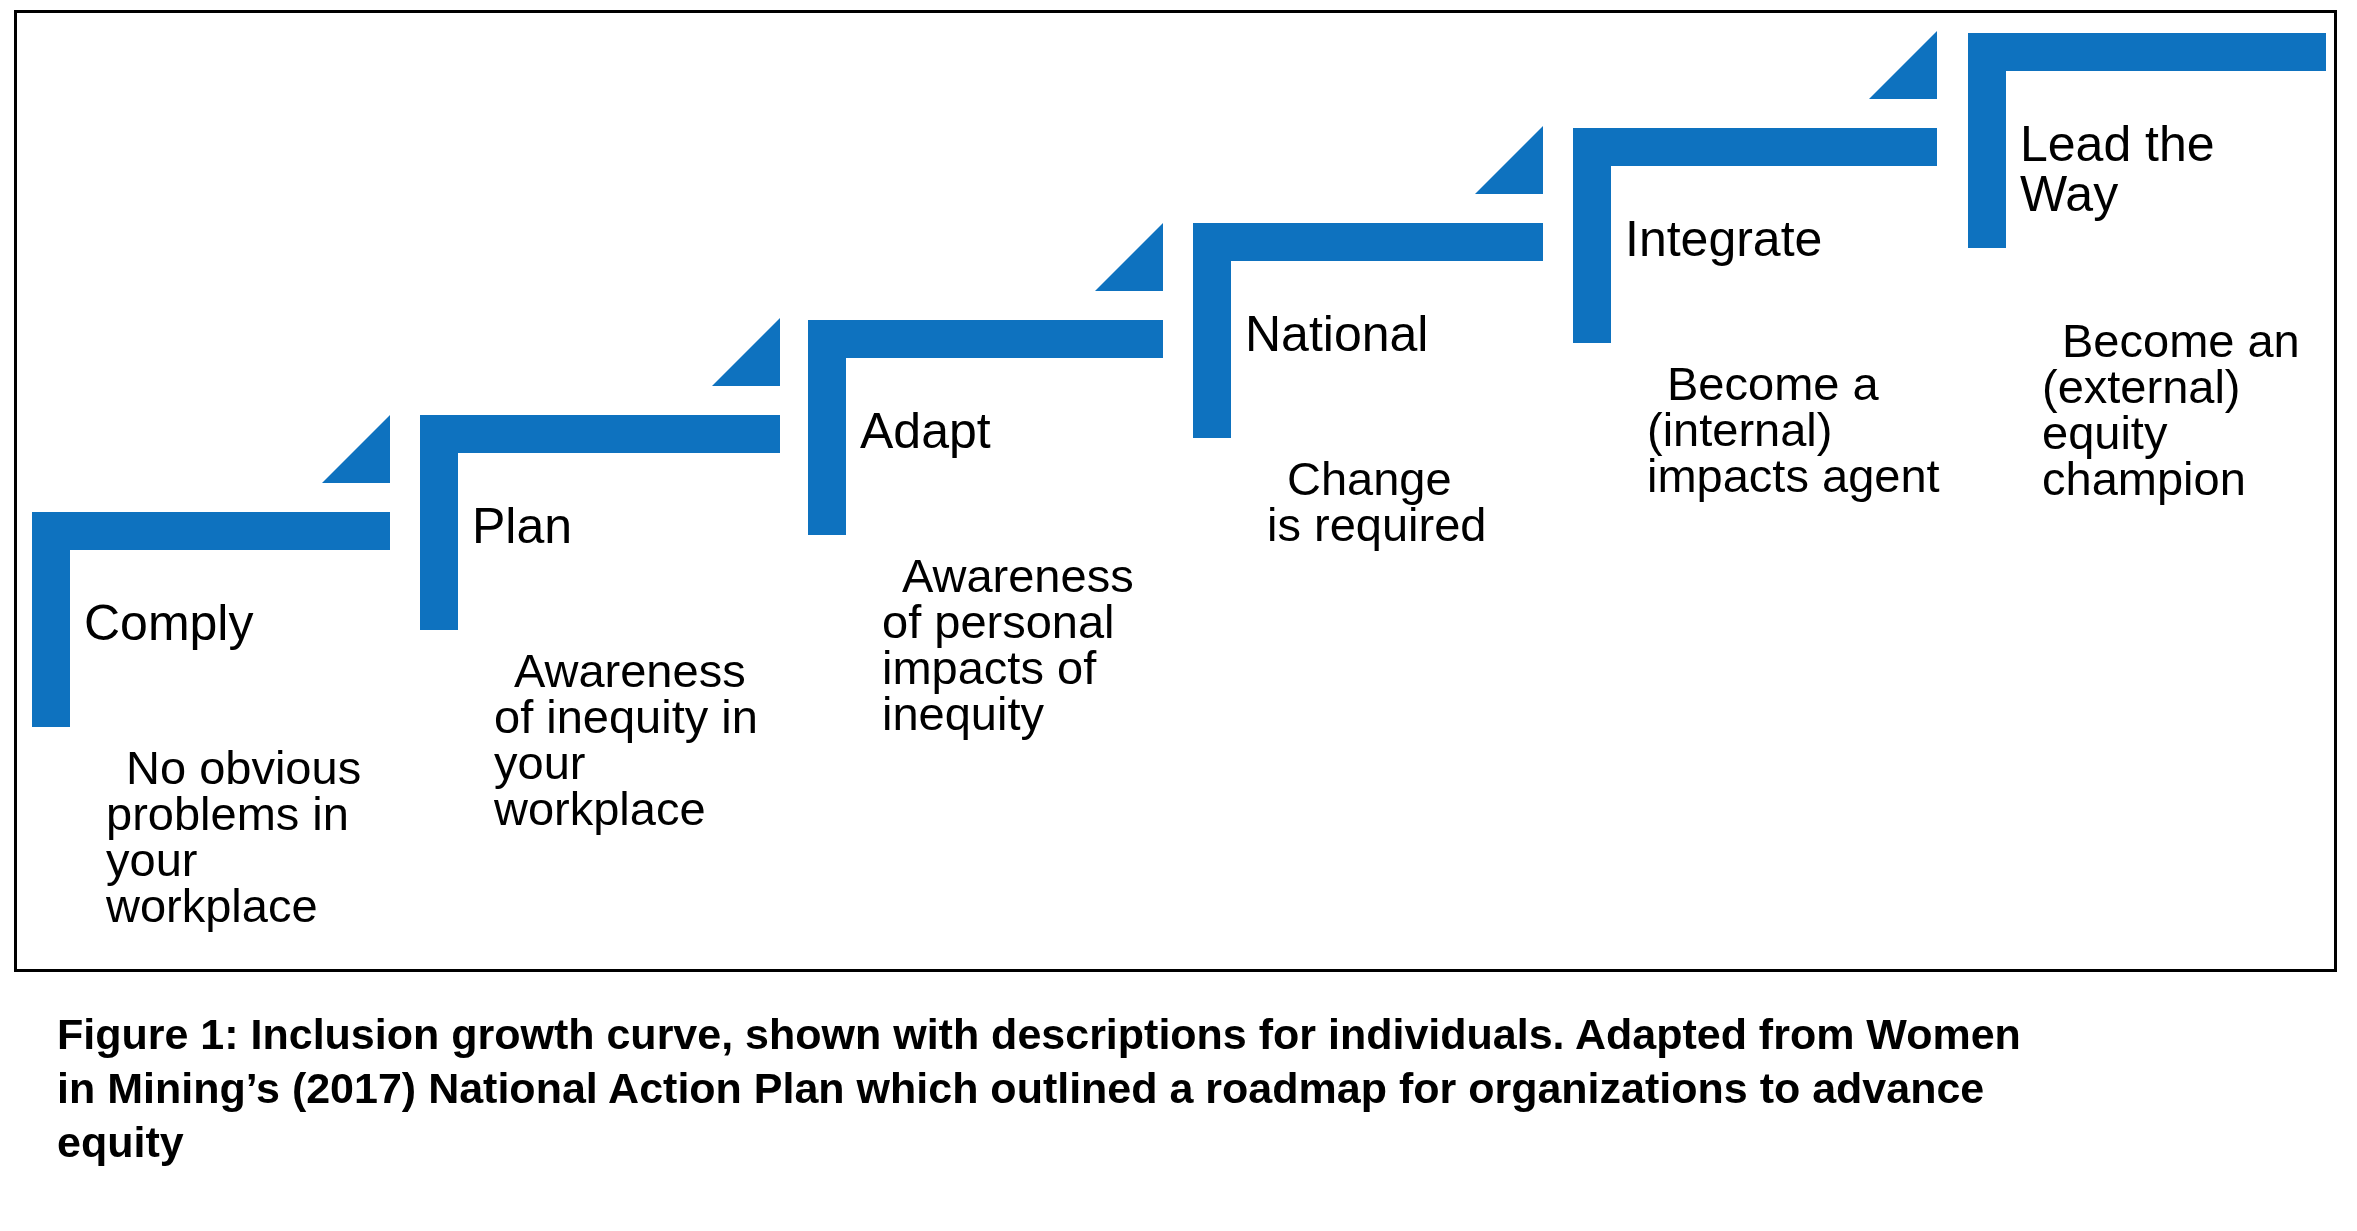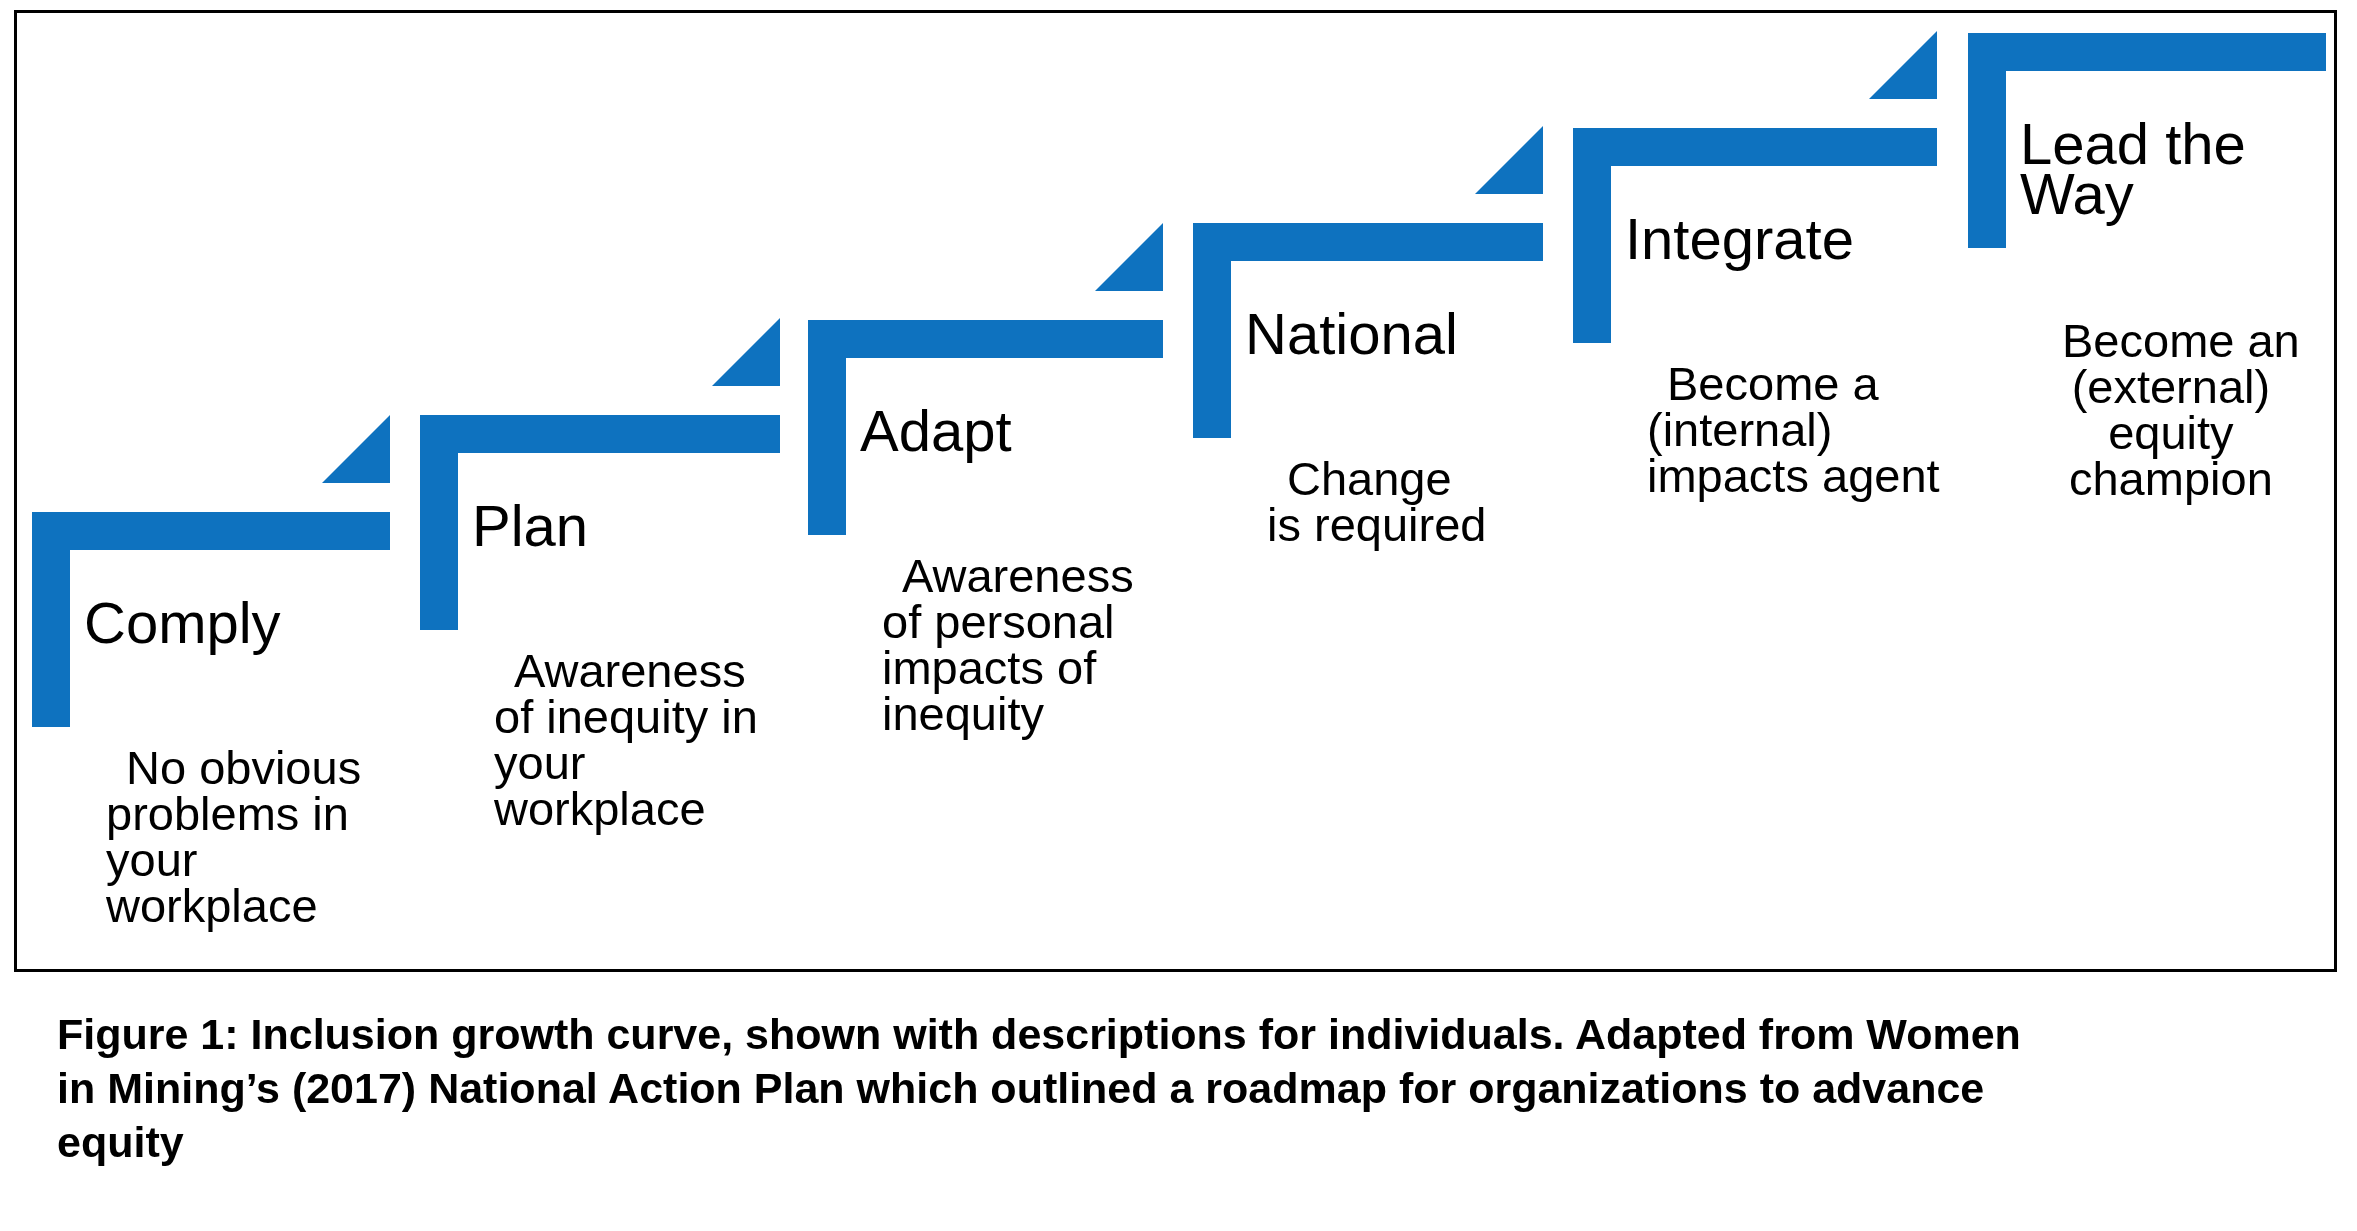--- a/index.html
+++ b/index.html
@@ -46,34 +46,34 @@
     left: calc(var(--e) - 68px);
     top: calc(var(--y) - 97px);
     width: 68px; height: 68px;
     background: #0e72bf;
     clip-path: polygon(0 100%, 100% 100%, 100% 0);
   }
   .step-label {
     position: absolute;
     left: calc(var(--x) + 52px);
     top: calc(var(--y) + 86px);
-    font-size: 58px;
+    font-size: 50px;
     line-height: 50px;
     white-space: pre-line;
   }
   .step-desc {
     position: absolute;
     left: calc(var(--x) + 74px);
     top: calc(var(--y) + 233px);
     font-size: 47px;
     line-height: 46px;
     text-indent: 20px;
     white-space: pre-line;
   }
-  .s6 .step-desc { top: calc(var(--y) + 285px); text-align: center; }
+  .s6 .step-desc { top: calc(var(--y) + 285px); }
 
   .caption {
     position: absolute;
     left: 57px; top: 1007px;
     width: 2260px;
     font-size: 43px;
     line-height: 54px;
     font-weight: bold;
     white-space: pre-line;
   }

